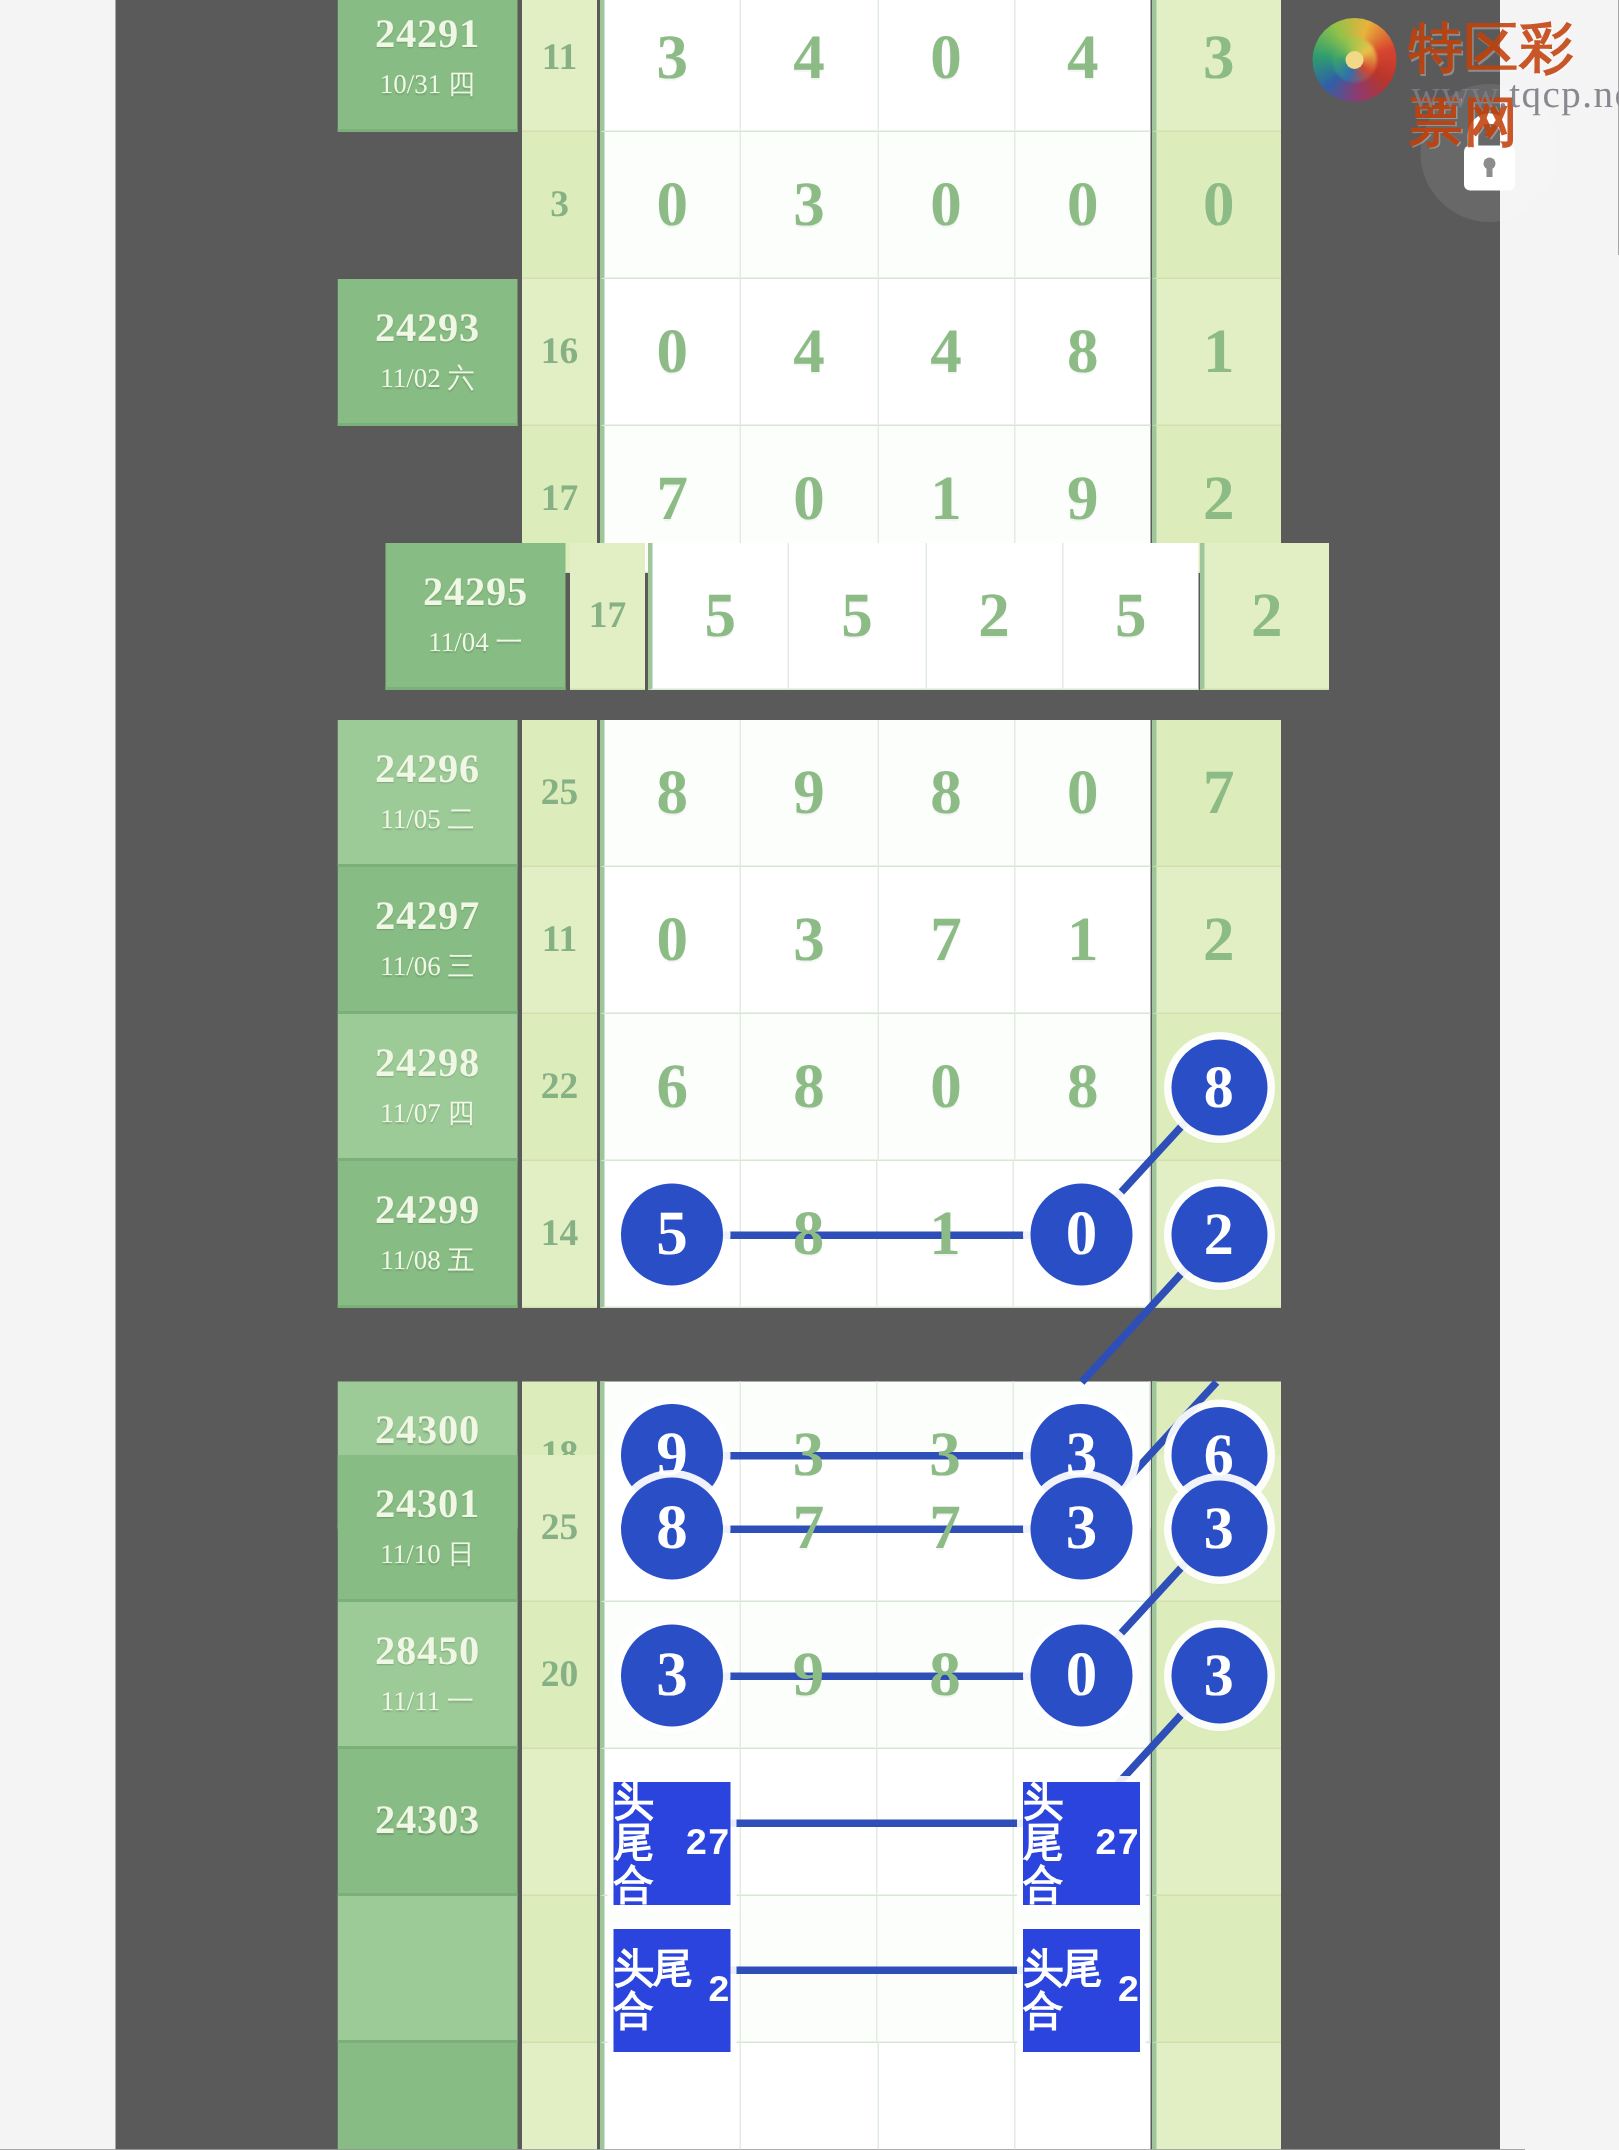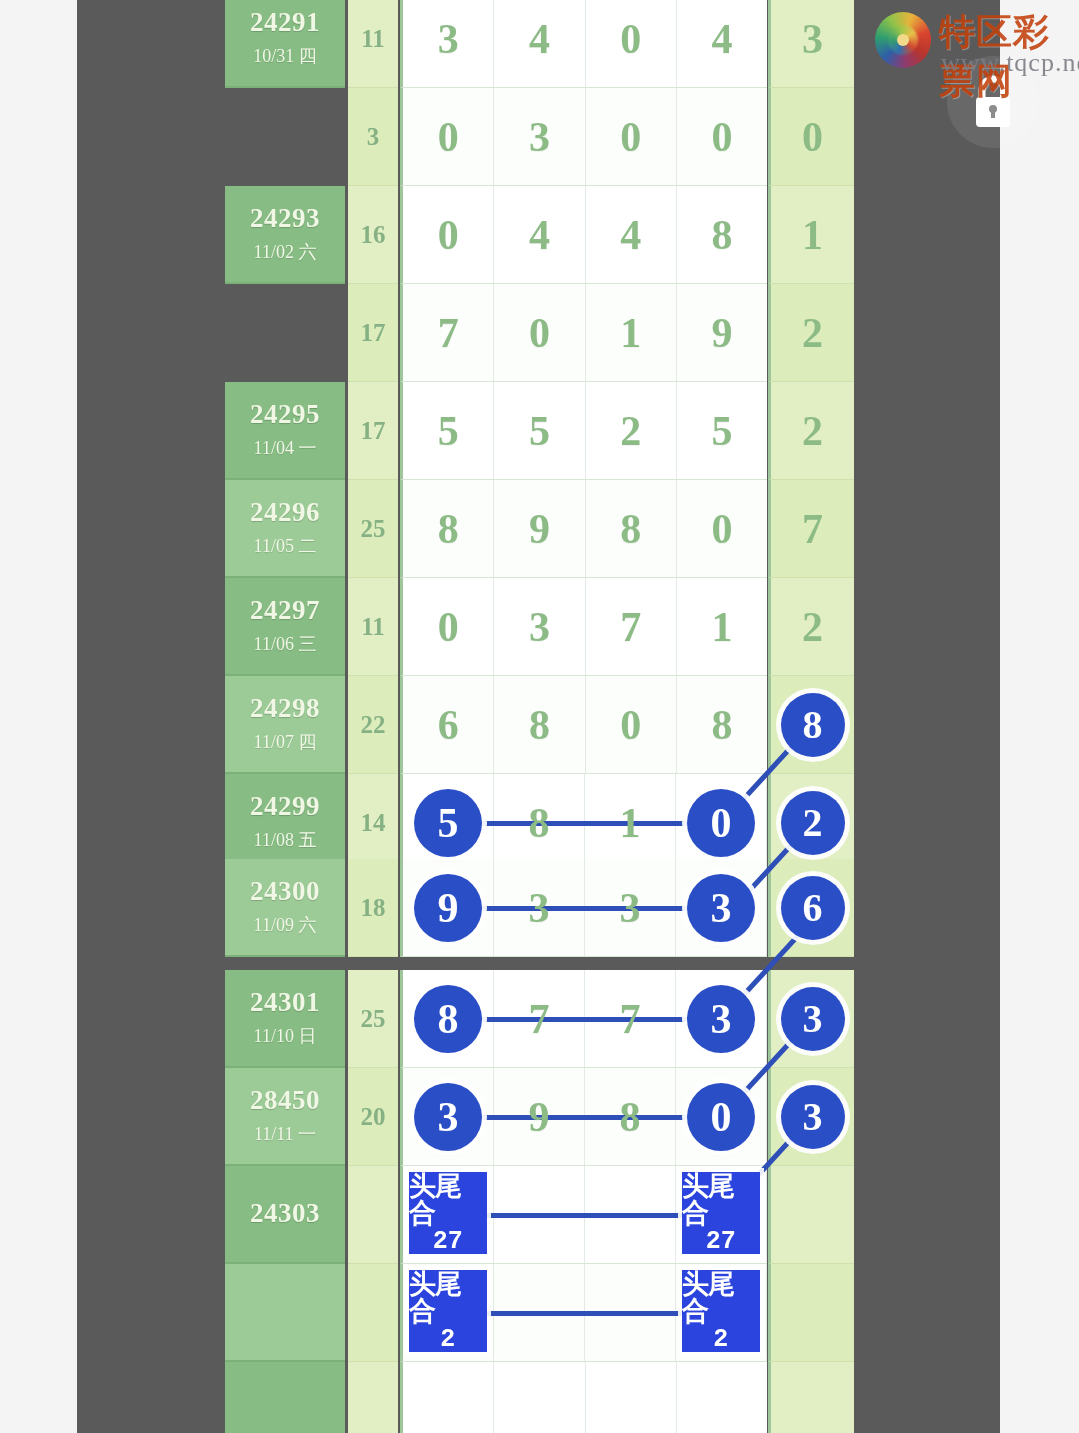--- a/index.html
+++ b/index.html
@@ -75,24 +75,25 @@
   
   .diag{
     position:absolute;z-index:2;height:5px;background:#2f4fb8;
     transform-origin:0 50%;
   }
 
   
   .tw-box{
     position:absolute;z-index:4;
     background:#2a44dd;color:#fff;
-    display:flex;flex-direction:column;align-items:center;justify-content:center;
+    display:flex;flex-direction:row;align-items:center;justify-content:center;
     box-shadow:0 0 0 4px rgba(255,255,255,.9);
     font-family:"DejaVu Sans",sans-serif;
     line-height:1.02;
+    margin-top:16px;
   }
   .tw-label{font-size:27px;font-weight:bold;letter-spacing:-1px;}
   .tw-val{font-size:25px;font-weight:bold;margin-top:2px;
     font-family:Liberation Mono, monospace;}
 
   
   #watermark{position:absolute;right:0;top:4px;width:216px;height:78px;z-index:30;}
   #wm-logo{position:absolute;left:12px;top:8px;width:56px;height:56px;border-radius:50%;
     background:
       conic-gradient(from 20deg,#e8b33c,#d9452f,#b8352c,#8e3b6e,#2f5fa8,#2f9e6e,#8fc24a,#e8b33c);
@@ -209,21 +210,21 @@
             <span class="dnum">1</span>
           </div>
           <div class="dcell">
             <span class="dnum">9</span>
           </div>
         </div>
         <div class="c-spec alt">
           <span class="specnum">2</span>
         </div>
       </div>
-      <div class="row" style="top: 392px;">
+      <div class="row" style="top: 372px; margin-left: 32px;">
         <div class="c-issue">
           <div class="issue-no">24295</div>
           <div class="issue-date">11/04 一</div>
         </div>
         <div class="c-sum">
           <div class="sum-val">17</div>
         </div>
         <div class="digits">
           <div class="dcell">
             <span class="dnum">5</span>
@@ -340,21 +341,21 @@
           </div>
           <div class="dcell">
             <div class="ball">0</div>
           </div>
           <div class="hline" style="left: 45.875px; width: 275.25px;"></div>
         </div>
         <div class="c-spec">
           <div class="ball small">2</div>
         </div>
       </div>
-      <div class="row" style="top: 869px;">
+      <div class="row" style="top: 931px;">
         <div class="c-issue alt">
           <div class="issue-no">24300</div>
           <div class="issue-date">11/09 六</div>
         </div>
         <div class="c-sum alt">
           <div class="sum-val">18</div>
         </div>
         <div class="digits alt">
           <div class="dcell">
             <div class="ball">9</div>

